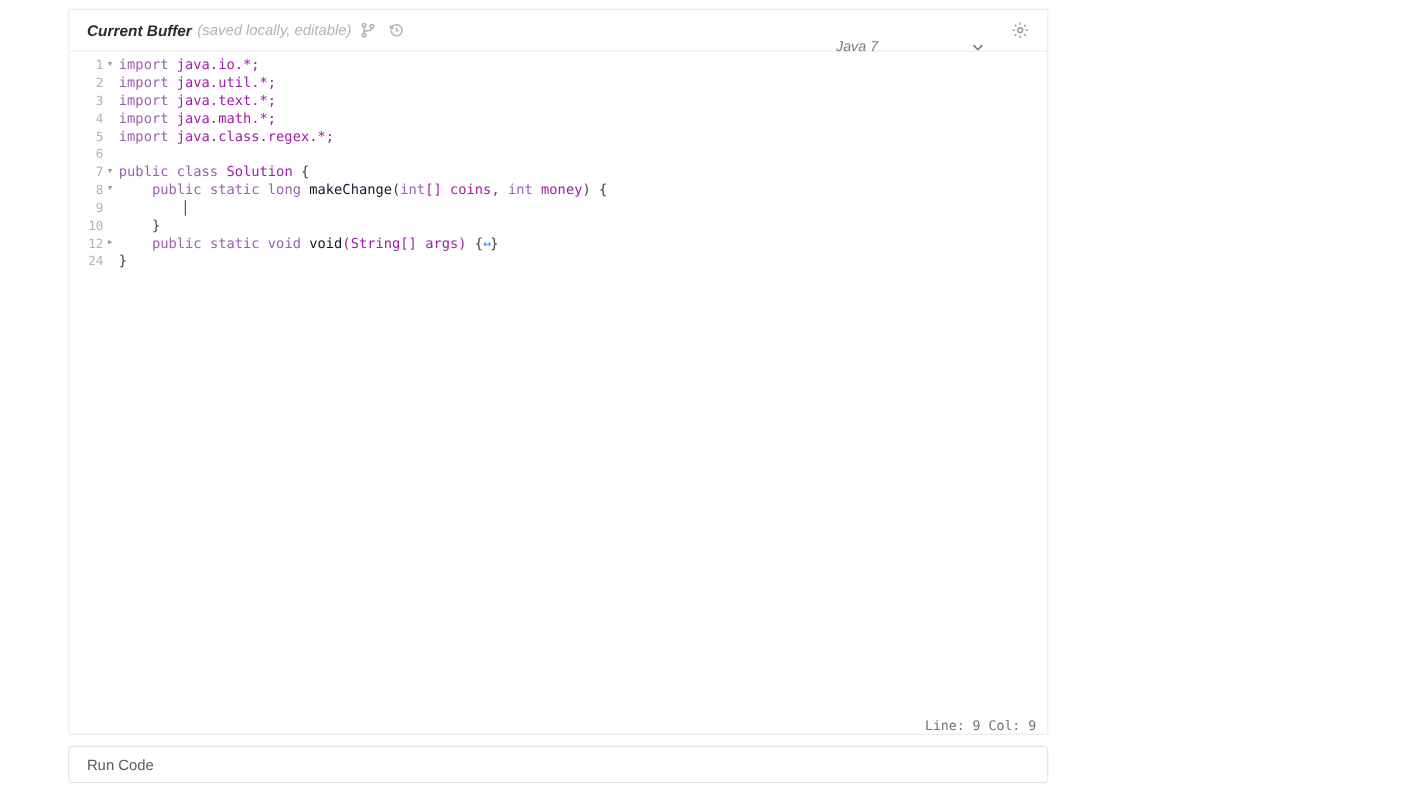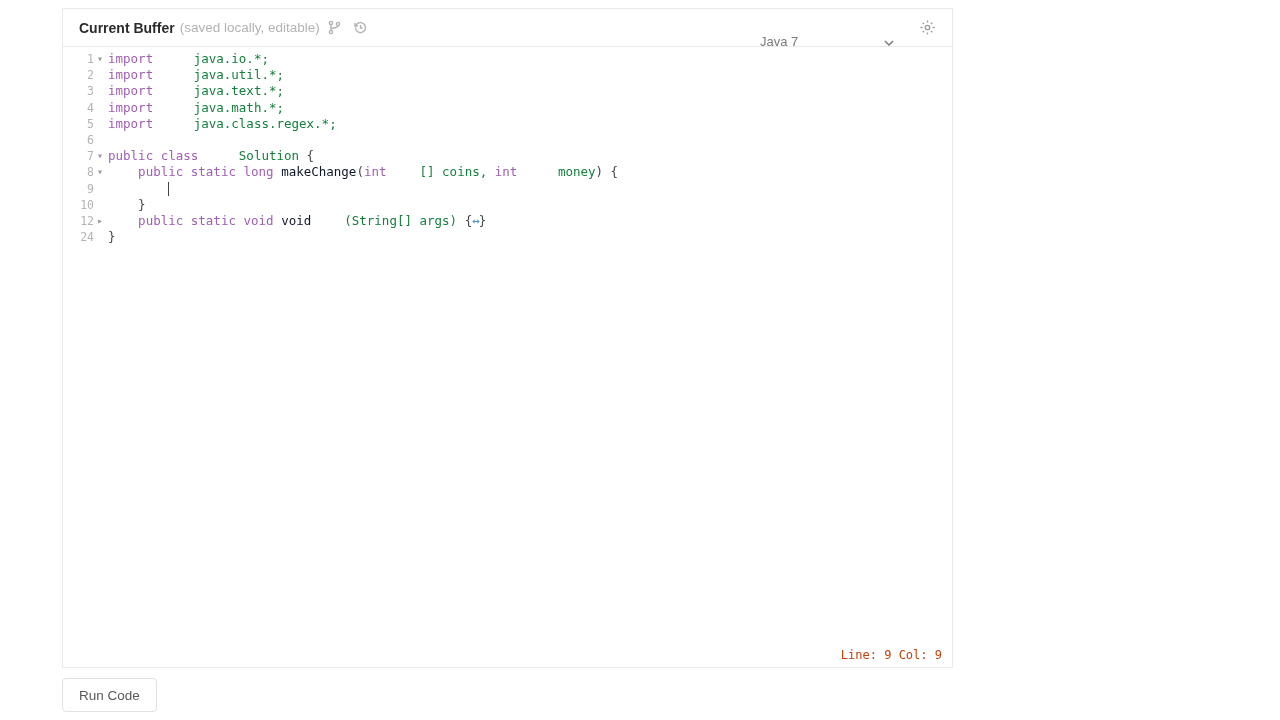--- a/index.html
+++ b/index.html
@@ -19,20 +19,21 @@
   height: 660px;
   border: 1px solid #eaeaea;
   background: #fff;
 }
 .editor-header {
   height: 38px;
   display: flex;
   align-items: center;
   padding: 0 12px 0 16px;
   border-bottom: 1px solid #eaeaea;
+  font-style: italic;
 }
 .buffer-title {
   font-weight: 600;
   color: #2b2b2b;
   font-size: 14px;
 }
 .buffer-subtitle {
   font-weight: 400;
   color: #b3b3b3;
   font-size: 13.5px;
@@ -90,52 +91,54 @@
   width: 12px;
   color: #9a9a9a;
   font-size: 10px;
   line-height: 16.2px;
   user-select: none;
   text-align: left;
   padding-left: 1px;
 }
 .code-content { white-space: pre; }
 .tok-kw { color: #9e5fb4; }
-.tok-id { color: #15803d; margin-left: 33px; }
+.tok-id { color: #a21caf; }
 .tok-fn { color: #0f172a; }
 .tok-type { color: #9e5fb4; }
 .tok-punct { color: #444; }
 .tok-fold { color: #4a8edc; letter-spacing: -1px; }
 .caret {
   display: inline-block;
   width: 1px;
   height: 14px;
   background: #444;
   vertical-align: middle;
   margin-left: 0;
 }
 .status-bar {
   position: absolute;
   bottom: 0;
   right: 0;
   height: 24px;
   display: flex;
-  align-items: center;
+  align-items: flex-end;
   padding: 0 10px;
-  color: #c2410c;
+  color: #737373;
   font-family: "Menlo","Consolas",monospace;
   font-size: 12px;
 }
 .action-bar {
   position: absolute;
   left: 62px;
   top: 678px;
   width: 891px;
   display: flex;
+  justify-content: flex-end;
   gap: 10px;
+  flex-direction: column;
 }
 .btn {
   height: 34px;
   padding: 0 16px;
   border-radius: 4px;
   font-size: 13.5px;
   display: inline-flex;
   align-items: center;
   cursor: pointer;
   border: 1px solid transparent;

